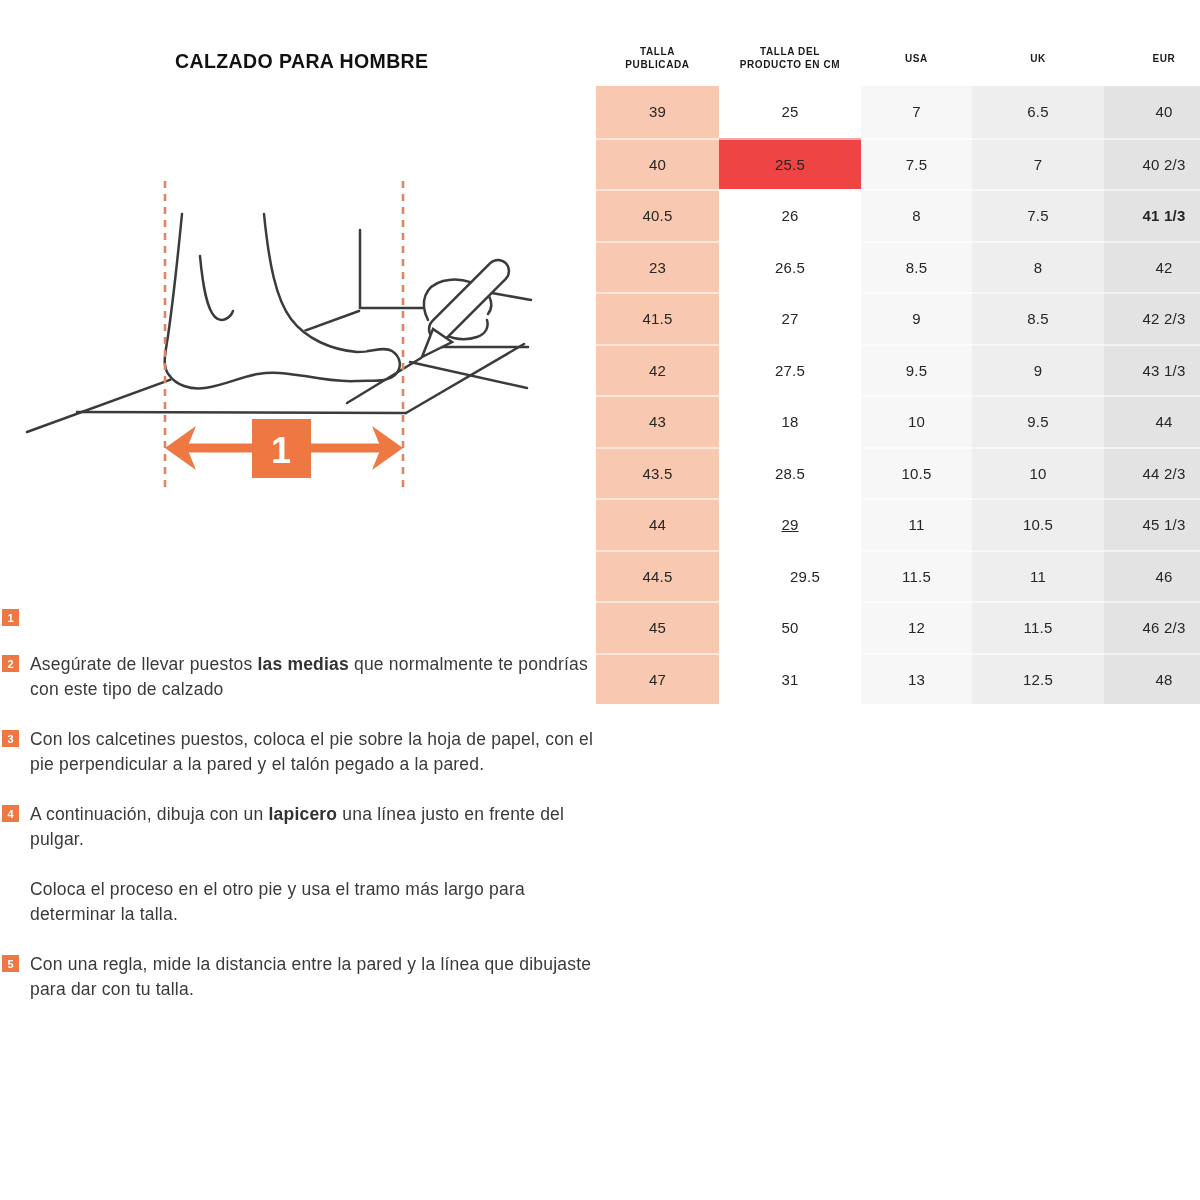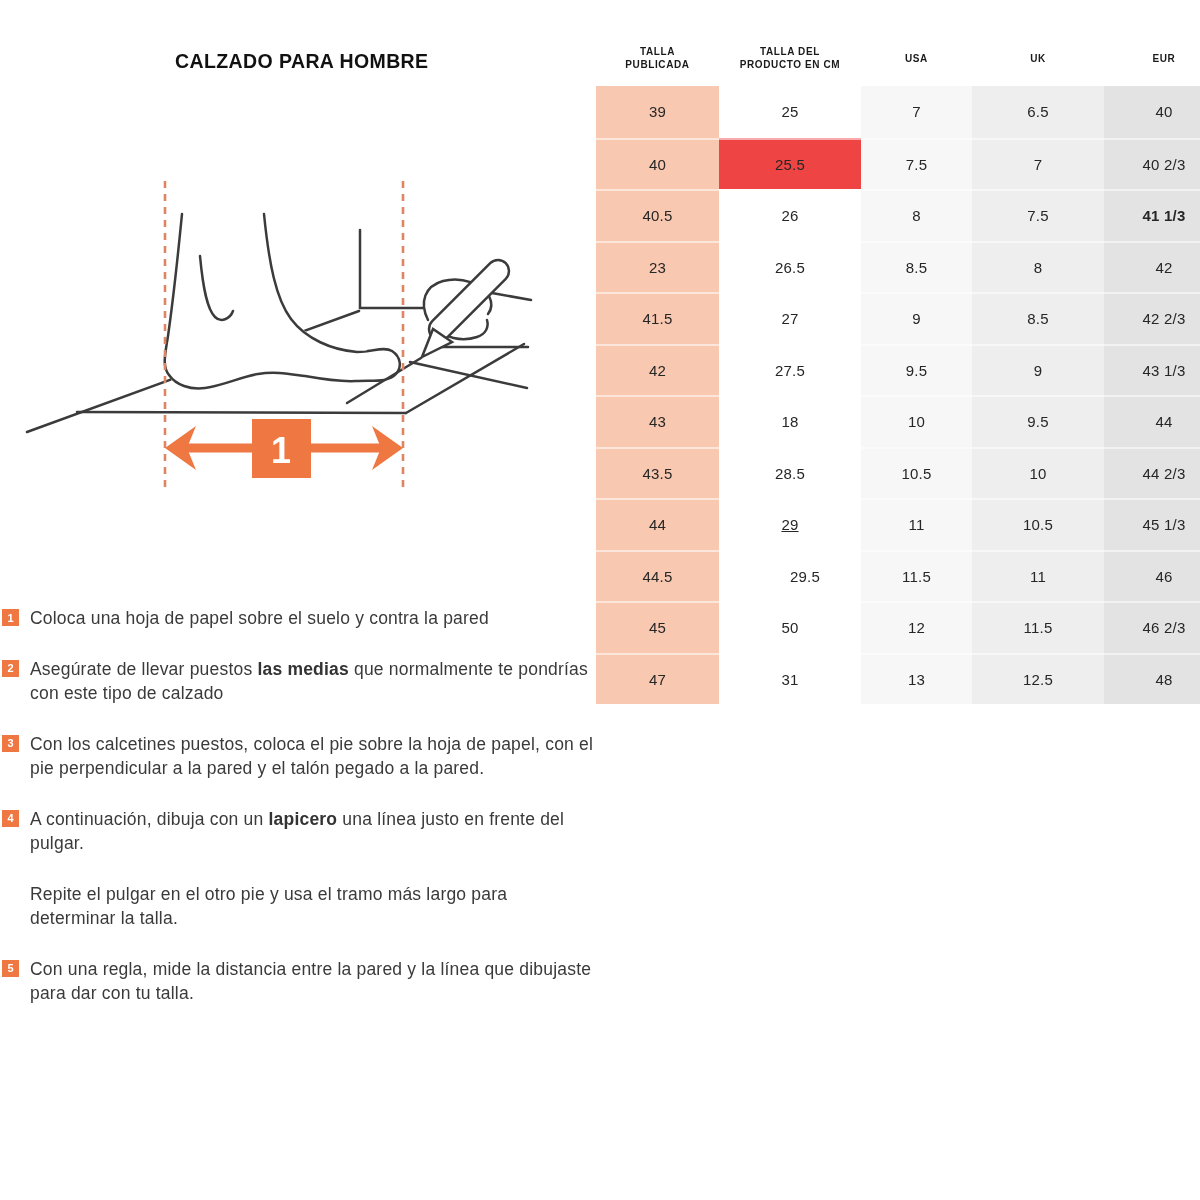--- a/index.html
+++ b/index.html
@@ -81,37 +81,36 @@
       <polygon fill="#ee7742" points="165,448 196,426 187,448 196,470"></polygon>
       <polygon fill="#ee7742" points="403,448 372,426 381,448 372,470"></polygon>
       <rect x="252" y="419" width="59" height="59" fill="#ee7742"></rect>
       <text x="281" y="450" text-anchor="middle" dominant-baseline="central" font-family="Liberation Sans, sans-serif" font-size="36" font-weight="700" fill="#ffffff">1</text>
     </g>
   </svg>
 
   <div class="instructions">
       <div class="instr-item">
         <div class="instr-badge">1</div>
-        <div class="instr-text"><span>Coloca una hoja de papel sobre el suelo y contra la pared</span></div>
       </div>
       <div class="instr-item">
         <div class="instr-badge">2</div>
         <div class="instr-text"><span>Asegúrate de llevar puestos </span><b>las medias</b><span> que normalmente te pondrías con este tipo de calzado</span></div>
       </div>
       <div class="instr-item">
         <div class="instr-badge">3</div>
         <div class="instr-text"><span>Con los calcetines puestos, coloca el pie sobre la hoja de papel, con el pie perpendicular a la pared y el talón pegado a la pared.</span></div>
       </div>
       <div class="instr-item">
         <div class="instr-badge">4</div>
         <div class="instr-text"><span>A continuación, dibuja con un </span><b>lapicero</b><span> una línea justo en frente del pulgar.</span></div>
       </div>
       <div class="instr-item">
         <div class="instr-badge hidden"></div>
-        <div class="instr-text"><span>Repite el pulgar en el otro pie y usa el tramo más largo para determinar la talla.</span></div>
+        <div class="instr-text"><span>Coloca el proceso en el otro pie y usa el tramo más largo para determinar la talla.</span></div>
       </div>
       <div class="instr-item">
         <div class="instr-badge">5</div>
         <div class="instr-text"><span>Con una regla, mide la distancia entre la pared y la línea que dibujaste para dar con tu talla.</span></div>
       </div>
     </div>
 
   <div class="size-table">
     <div class="size-table-head">
         <div class="head-cell">TALLA

